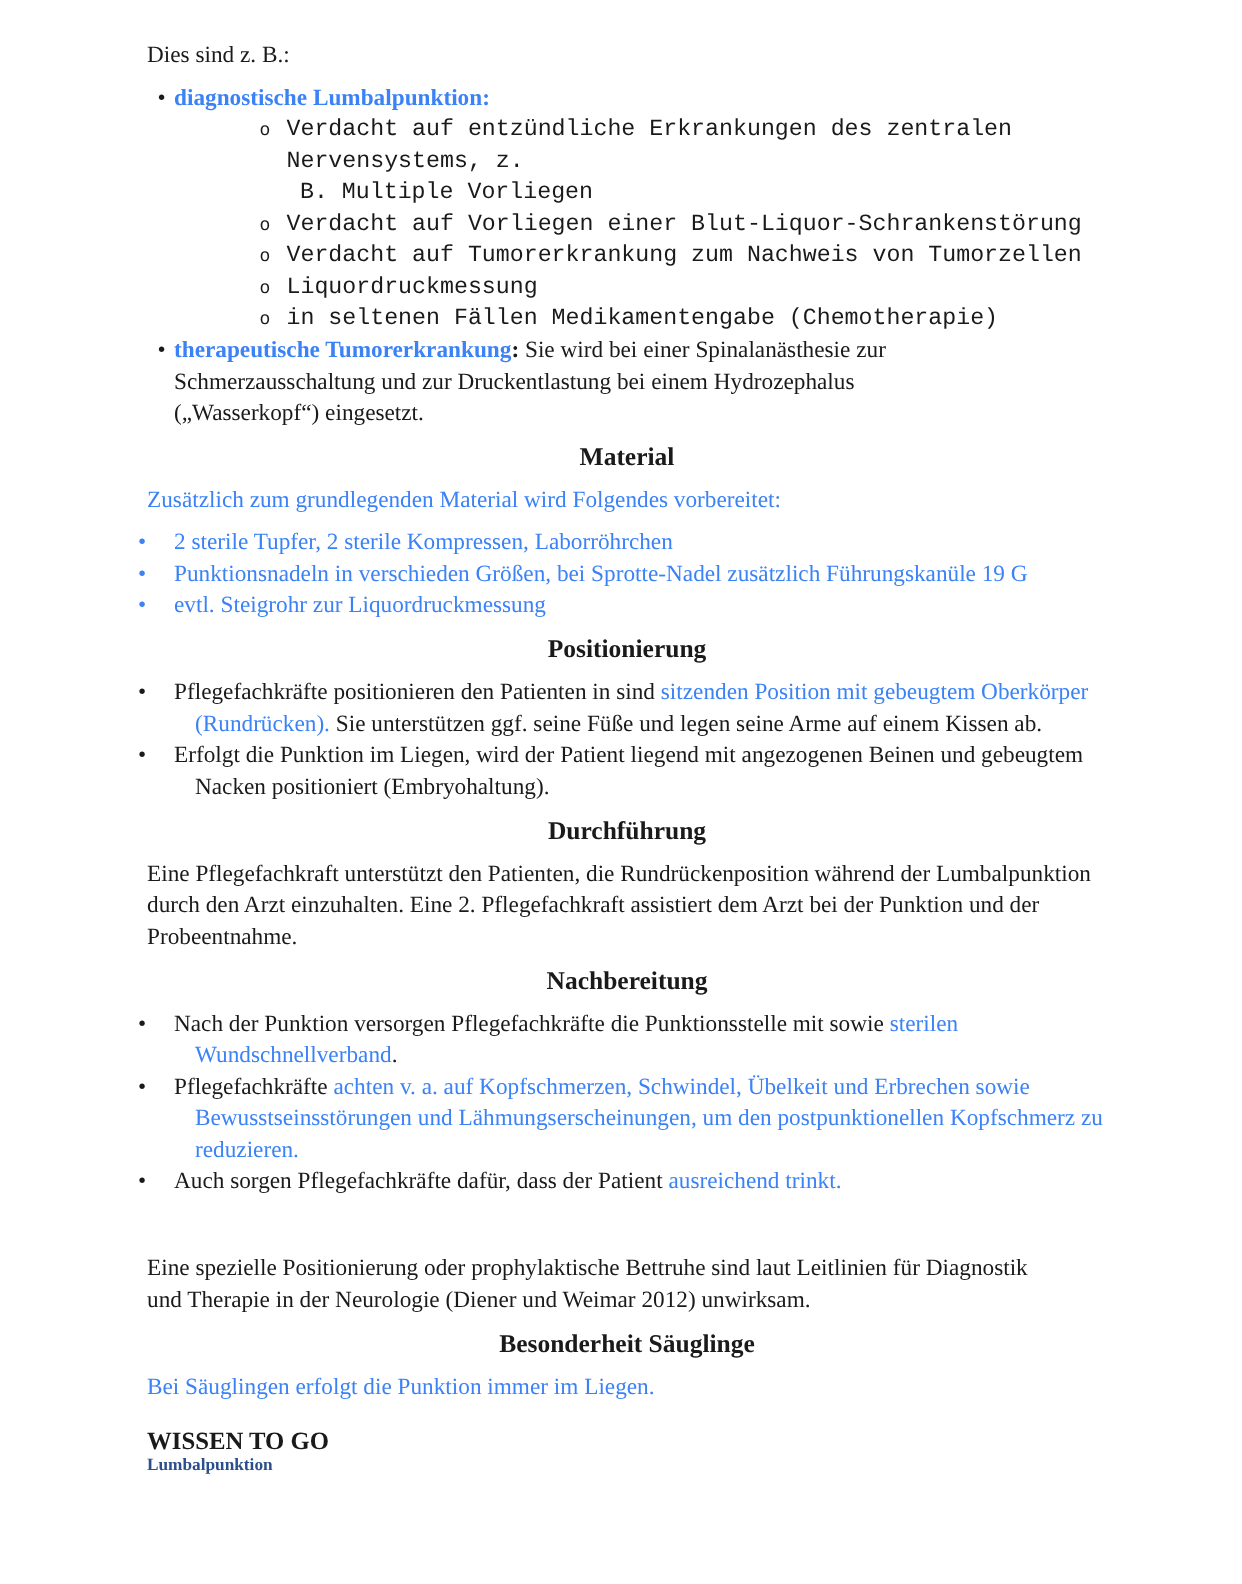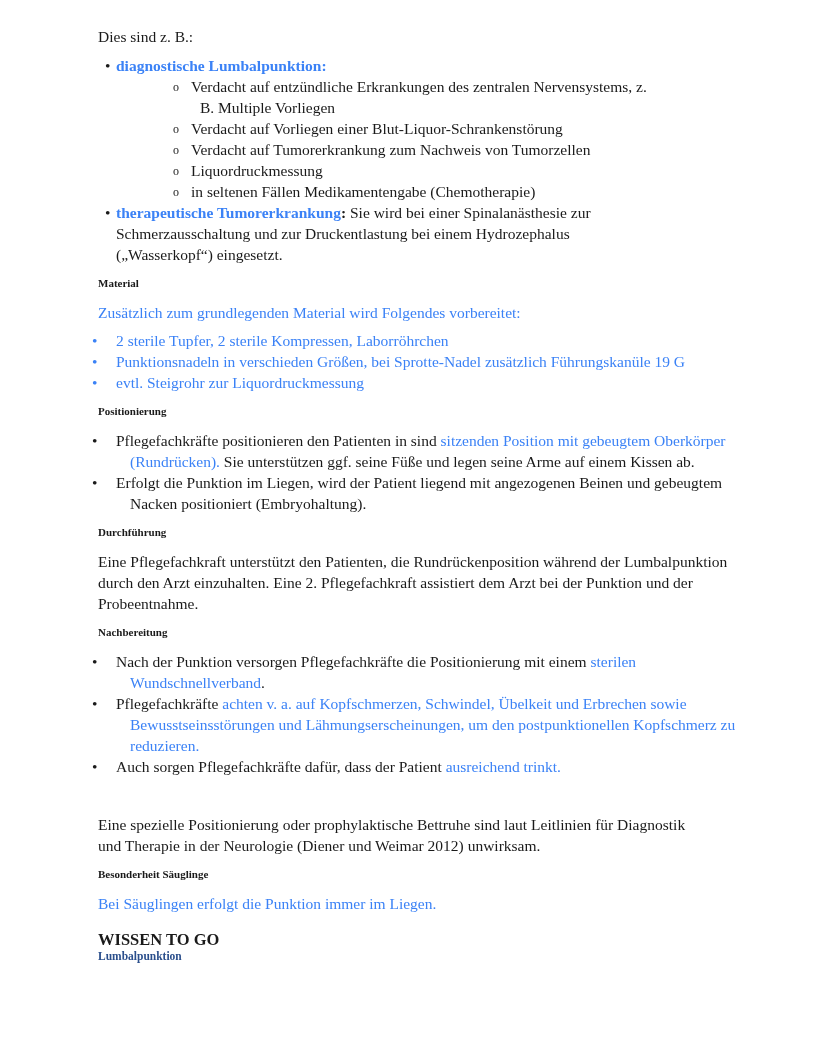--- a/index.html
+++ b/index.html
@@ -9,24 +9,24 @@
   .red { color: #3b82f6; }
   .bold { font-weight: bold; }
   p { margin: 0; }
   .intro { margin-bottom: 8px; }
   ul.l1 { list-style: none; margin: 0; padding: 0; }
   ul.l1 > li { position: relative; padding-left: 18px; margin-left: 0; }
   ul.l1 > li::before { content: "\2022"; position: absolute; left: 7px; top: 0; }
   ul.l1.plain > li { padding-left: 32px; text-indent: -14px; }
   ul.l1.plain > li::before { left: 8px; }
   ul.l2 { list-style: none; margin: 0; padding: 0; }
-  ul.l2 > li { position: relative; padding-left: 75px; }
+  ul.l2 > li { position: relative; padding-left: 75px; font-family: Liberation Mono, monospace; }
   ul.l2 > li::before { content: "o"; position: absolute; left: 57px; top: 1px; font-size: 12px; }
   ul.l2 > li .cont { display: block; padding-left: 9px; }
-  h3 { font-size: 11px; font-weight: bold; margin: 8px 0 8px 0; }
+  h3 { font-size: 17px; font-weight: bold; margin: 8px 0 8px 0; text-align: center; }
   .gap { height: 7px; }
   .wtg { font-size: 16.5px; font-weight: bold; margin-top: 16px; line-height: 19px; }
   .wtg-sub { font-size: 11.5px; font-weight: bold; color: #2b4f8c; line-height: 14px; }
 </style>
 </head>
 <body>
 
 <div class="page">
 
   <p class="intro">Dies sind z. B.:</p>
@@ -63,21 +63,21 @@
   <ul class="l1 plain">
     <li><span>Pflegefachkräfte positionieren den Patienten in sind </span><span class="red">sitzenden Position mit gebeugtem Oberkörper (Rundrücken).</span><span> Sie unterstützen ggf. seine Füße und legen seine Arme auf einem Kissen ab.</span></li>
     <li>Erfolgt die Punktion im Liegen, wird der Patient liegend mit angezogenen Beinen und gebeugtem Nacken positioniert (Embryohaltung).</li>
   </ul>
 
   <h3>Durchführung</h3>
   <p style="padding-right:10px;">Eine Pflegefachkraft unterstützt den Patienten, die Rundrückenposition während der Lumbalpunktion durch den Arzt einzuhalten. Eine 2. Pflegefachkraft assistiert dem Arzt bei der Punktion und der Probeentnahme.</p>
 
   <h3>Nachbereitung</h3>
   <ul class="l1 plain">
-    <li><span>Nach der Punktion versorgen Pflegefachkräfte die Positionierung mit einem </span><span class="red">sterilen Wundschnellverband</span><span>.</span></li>
+    <li><span>Nach der Punktion versorgen Pflegefachkräfte die Punktionsstelle mit sowie </span><span class="red">sterilen Wundschnellverband</span><span>.</span></li>
     <li><span>Pflegefachkräfte </span><span class="red">achten v. a. auf Kopfschmerzen, Schwindel, Übelkeit und Erbrechen sowie Bewusstseinsstörungen und Lähmungserscheinungen, um den postpunktionellen Kopfschmerz zu reduzieren.</span></li>
     <li><span>Auch sorgen Pflegefachkräfte dafür, dass der Patient </span><span class="red">ausreichend trinkt.</span></li>
   </ul>
   <div class="gap"></div>
   <p style="padding-right:40px;margin-top:30px;">Eine spezielle Positionierung oder prophylaktische Bettruhe sind laut Leitlinien für Diagnostik und Therapie in der Neurologie (Diener und Weimar 2012) unwirksam.</p>
 
   <h3>Besonderheit Säuglinge</h3>
   <p class="red">Bei Säuglingen erfolgt die Punktion immer im Liegen.</p>
 
   <div class="wtg">WISSEN TO GO</div>

